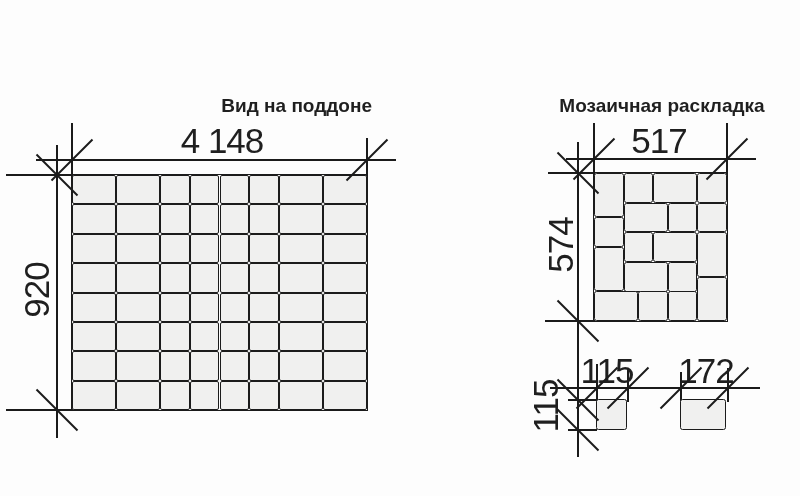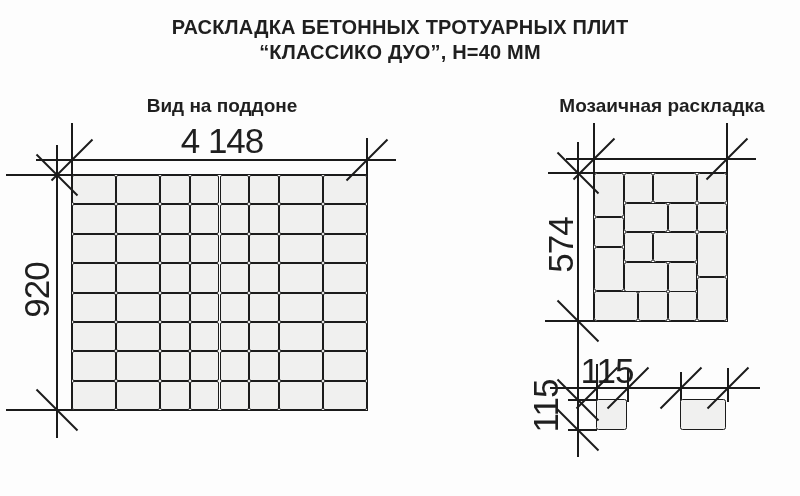--- a/index.html
+++ b/index.html
@@ -14,21 +14,21 @@
     overflow:hidden;font-family:"Liberation Sans",sans-serif;color:var(--text);
   }
   .title{
     position:absolute;left:0;top:15px;width:800px;text-align:center;
     font-size:20px;font-weight:700;line-height:25px;letter-spacing:.2px;
   }
   .heading{
     position:absolute;top:95px;width:300px;text-align:center;
     font-size:19px;font-weight:700;
   }
-  #h-pallet{left:72px;}
+  #h-pallet{left:72px;text-align:right;}
   #h-mosaic{left:512px;}
   .hl,.vl{position:absolute;background:var(--line);z-index:2;}
   .hl{height:2px;}
   .vl{width:2px;}
   .tick{
     position:absolute;width:58px;height:2px;background:var(--line);z-index:5;
   }
   .tick.up{transform:rotate(-45deg);}
   .tick.dn{transform:rotate(45deg);}
   .dim{
@@ -45,24 +45,20 @@
     border:1px solid var(--line);border-radius:2px;
   }
   .tile2{border-width:1.5px;border-radius:2.5px;}
   .single{z-index:3;}
 </style>
 </head>
 <body>
 
 <div class="canvas">
 
-  <div class="title">
-    <div>РАСКЛАДКА БЕТОННЫХ ТРОТУАРНЫХ ПЛИТ</div>
-    <div>“КЛАССИКО ДУО”, Н=40 ММ</div>
-  </div>
 
   <div class="heading" id="h-pallet">Вид на поддоне</div>
   <div class="heading" id="h-mosaic">Мозаичная раскладка</div>
 
   <div class="hl" style="left:36px;top:159px;width:360px"></div>
   <div class="vl" style="left:71px;top:123px;height:80px"></div>
   <div class="vl" style="left:366px;top:138px;height:38px"></div>
   <div class="vl" style="left:56px;top:145px;height:293px"></div>
   <div class="hl" style="left:6px;top:174px;width:67px"></div>
   <div class="hl" style="left:6px;top:409px;width:67px"></div>
@@ -76,37 +72,39 @@
   <div class="hl" style="left:566px;top:158px;width:190px"></div>
   <div class="vl" style="left:593px;top:123px;height:77px"></div>
   <div class="vl" style="left:726px;top:123px;height:60px"></div>
   <div class="vl" style="left:577px;top:142px;height:315px"></div>
   <div class="hl" style="left:548px;top:172px;width:47px"></div>
   <div class="hl" style="left:545px;top:320px;width:50px"></div>
   <div class="tick up" style="left:565px;top:158px"></div>
   <div class="tick up" style="left:698px;top:158px"></div>
   <div class="tick dn" style="left:549px;top:172px"></div>
   <div class="tick dn" style="left:549px;top:320px"></div>
+  <div class="dim" style="left:599px;top:122px;width:120px">517</div>
   <div class="dim rot" style="left:508px;top:227px;width:104px">574</div>
 
   <div class="hl" style="left:550px;top:387px;width:210px"></div>
   <div class="vl" style="left:596px;top:364px;height:38px"></div>
   <div class="vl" style="left:627px;top:369px;height:33px"></div>
   <div class="vl" style="left:680px;top:372px;height:30px"></div>
   <div class="vl" style="left:727px;top:368px;height:34px"></div>
   <div class="hl" style="left:568px;top:399px;width:29px"></div>
   <div class="hl" style="left:568px;top:429px;width:29px"></div>
   <div class="tick up" style="left:568px;top:387px"></div>
   <div class="tick up" style="left:599px;top:387px"></div>
   <div class="tick up" style="left:652px;top:387px"></div>
   <div class="tick up" style="left:699px;top:387px"></div>
   <div class="tick dn" style="left:549px;top:399px"></div>
   <div class="tick dn" style="left:549px;top:429px"></div>
   <div class="dim" style="left:557px;top:352px;width:100px">115</div>
   <div class="dim rot" style="left:493px;top:388px;width:104px">115</div>
+  <div class="dim" style="left:656px;top:352px;width:100px">172</div>
 
   <div class="grid" id="pallet-grid">
       <div class="tile" style="left: 0px; top: 0px; width: 44.2px; height: 29.38px;"></div>
       <div class="tile" style="left: 44.2px; top: 0px; width: 44.2px; height: 29.38px;"></div>
       <div class="tile" style="left: 88.4px; top: 0px; width: 29.55px; height: 29.38px;"></div>
       <div class="tile" style="left: 117.95px; top: 0px; width: 29.55px; height: 29.38px;"></div>
       <div class="tile" style="left: 147.5px; top: 0px; width: 29.55px; height: 29.38px;"></div>
       <div class="tile" style="left: 177.05px; top: 0px; width: 29.55px; height: 29.38px;"></div>
       <div class="tile" style="left: 206.6px; top: 0px; width: 44.2px; height: 29.38px;"></div>
       <div class="tile" style="left: 250.8px; top: 0px; width: 44.2px; height: 29.38px;"></div>

